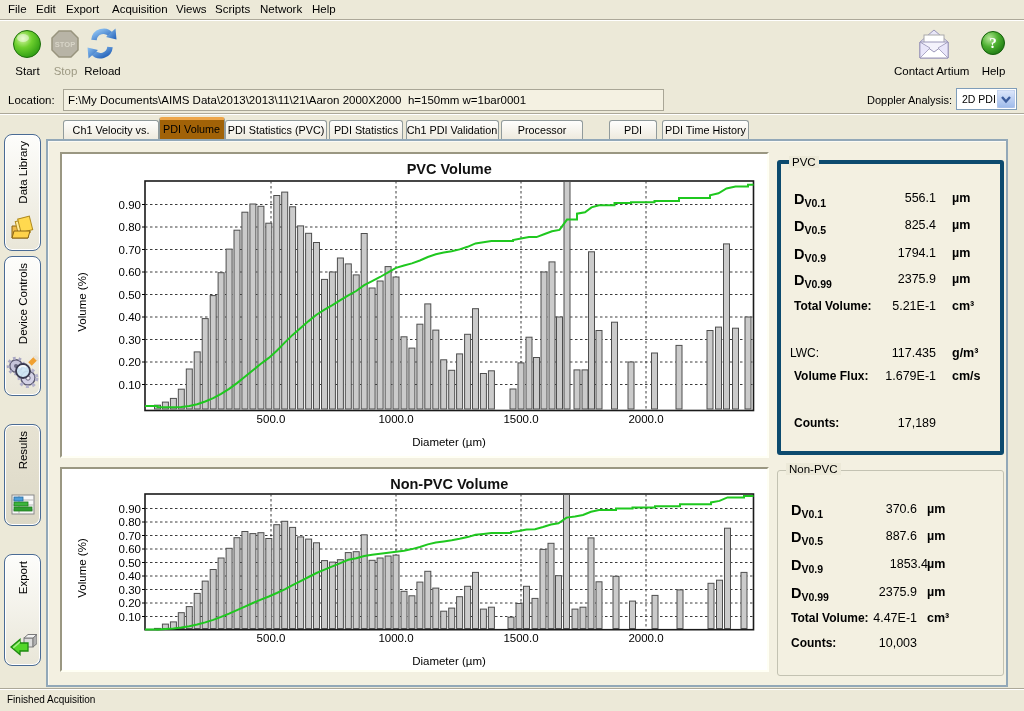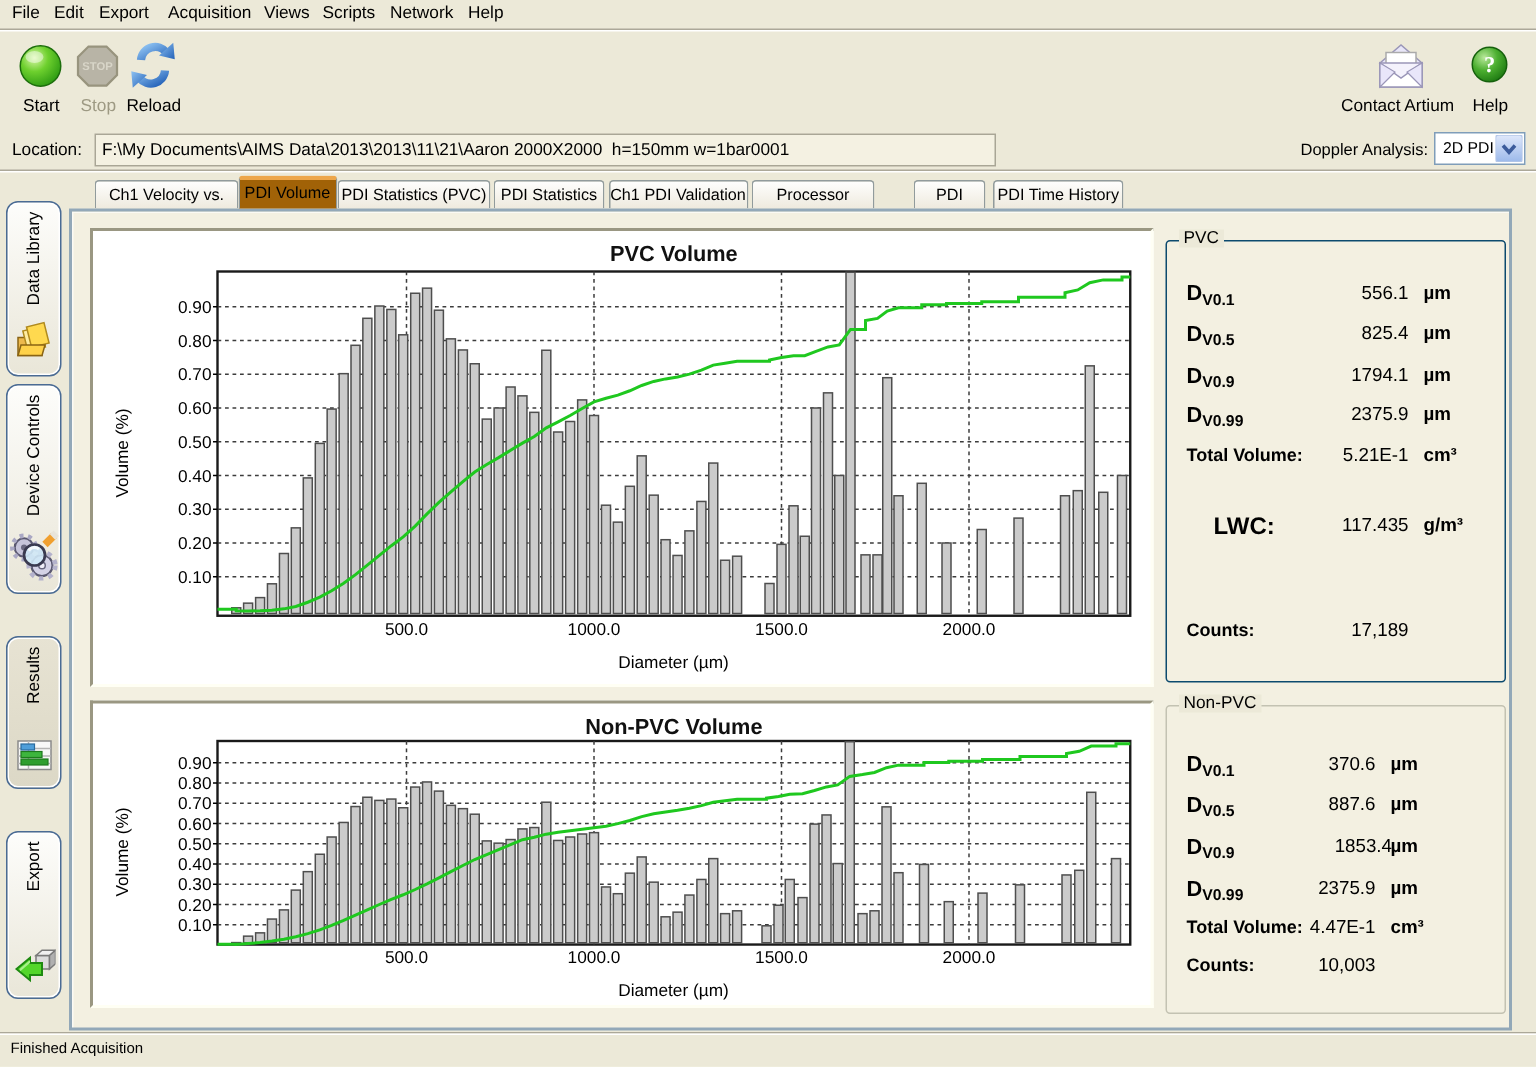--- a/index.html
+++ b/index.html
@@ -376,21 +376,21 @@
 <rect x="664.5" y="61.2" width="6.0" height="100.3" fill="#cbcbcb" stroke="#4e4e4e" stroke-width="1"></rect>
 <rect x="681.0" y="105.4" width="6.0" height="56.1" fill="#cbcbcb" stroke="#4e4e4e" stroke-width="1"></rect>
 <polyline points="85.0,162.5 97.5,162.5 97.5,162.6 105.4,162.0 113.4,161.4 121.3,160.4 129.3,159.2 137.2,157.5 145.2,155.4 153.2,152.9 161.1,149.9 169.1,146.6 177.0,143.1 184.9,139.6 192.9,136.0 200.9,132.6 208.8,129.5 216.8,126.0 224.7,122.3 232.6,118.2 240.6,114.1 248.6,110.0 256.5,106.0 264.5,102.7 272.4,99.4 280.4,96.1 288.3,92.8 296.2,91.2 304.2,89.1 312.1,87.8 320.1,86.8 328.1,85.8 336.0,84.8 344.0,83.8 351.9,82.1 359.9,80.0 367.8,77.4 375.8,75.5 383.7,74.4 391.7,73.2 399.6,71.8 407.6,70.1 415.5,67.8 423.4,66.9 431.4,65.9 451.0,65.9 451.0,65.1 459.0,64.0 466.5,62.5 475.0,62.2 483.0,60.0 491.0,57.6 498.5,56.3 506.5,50.6 515.0,49.4 523.0,48.0 531.0,44.8 539.0,43.1 556.0,43.1 556.0,41.4 572.5,41.4 572.5,40.5 595.0,40.5 595.0,39.3 620.0,39.3 620.0,37.3 651.0,37.3 651.0,35.4 659.5,33.9 667.5,30.4 684.0,30.4 684.0,28.9 693.5,28.9" fill="none" stroke="#1fc81f" stroke-width="2"></polyline>
 </svg>
 
 <div style="position:absolute;left:50px;top:296px;width:64px;height:12px;transform:rotate(-90deg);font-size:11.5px;text-align:center;white-space:nowrap">Volume (%)</div>
 <div style="position:absolute;left:50px;top:562px;width:64px;height:12px;transform:rotate(-90deg);font-size:11.5px;text-align:center;white-space:nowrap">Volume (%)</div>
 <div style="position:absolute;left:145px;top:436px;width:608px;text-align:center;font-size:11.5px">Diameter (µm)</div>
 <div style="position:absolute;left:145px;top:655px;width:608px;text-align:center;font-size:11.5px">Diameter (µm)</div>
 
-<div style="position:absolute;left:777px;top:160px;width:227px;height:295px;border:1px solid #0c4a6e;border-radius:3px">
+<div style="position:absolute;left:777px;top:160px;width:227px;height:295px;border:4px solid #0c4a6e;border-radius:3px">
     <span style="position:absolute;top:-8px;left:8px;background:#ece9d8;padding:0 3px;font-size:11.5px">PVC</span>
     <div style="position:absolute;top:27.0px;left:0;width:100%;height:19px;font-size:12.5px">
       <span style="position:absolute;left:13px;font-weight:bold;font-size:12px"><span style="font-size:14.5px;font-weight:bold">D</span><span style="font-size:10.5px;vertical-align:-3px;font-weight:bold">V0.1</span></span>
       <span style="position:absolute;right:64px">556.1</span>
       <span style="position:absolute;left:171px;font-weight:bold">µm</span>
     </div>
     <div style="position:absolute;top:54.0px;left:0;width:100%;height:19px;font-size:12.5px">
       <span style="position:absolute;left:13px;font-weight:bold;font-size:12px"><span style="font-size:14.5px;font-weight:bold">D</span><span style="font-size:10.5px;vertical-align:-3px;font-weight:bold">V0.5</span></span>
       <span style="position:absolute;right:64px">825.4</span>
       <span style="position:absolute;left:171px;font-weight:bold">µm</span>
@@ -404,23 +404,28 @@
       <span style="position:absolute;left:13px;font-weight:bold;font-size:12px"><span style="font-size:14.5px;font-weight:bold">D</span><span style="font-size:10.5px;vertical-align:-3px;font-weight:bold">V0.99</span></span>
       <span style="position:absolute;right:64px">2375.9</span>
       <span style="position:absolute;left:171px;font-weight:bold">µm</span>
     </div>
     <div style="position:absolute;top:135.0px;left:0;width:100%;height:19px;font-size:12.5px">
       <span style="position:absolute;left:13px;font-weight:bold;font-size:12px">Total Volume:</span>
       <span style="position:absolute;right:64px">5.21E-1</span>
       <span style="position:absolute;left:171px;font-weight:bold">cm³</span>
     </div>
     <div style="position:absolute;top:181.5px;left:0;width:100%;height:19px;font-size:12.5px">
-      <span style="position:absolute;left:31px;font-weight:bold;font-size:16px">LWC:</span>
+      <span style="position:absolute;left:9px;font-weight:normal;font-size:12px">LWC:</span>
       <span style="position:absolute;right:64px">117.435</span>
       <span style="position:absolute;left:171px;font-weight:bold">g/m³</span>
+    </div>
+    <div style="position:absolute;top:204.5px;left:0;width:100%;height:19px;font-size:12.5px">
+      <span style="position:absolute;left:13px;font-weight:bold;font-size:12px">Volume Flux:</span>
+      <span style="position:absolute;right:64px">1.679E-1</span>
+      <span style="position:absolute;left:171px;font-weight:bold">cm/s</span>
     </div>
     <div style="position:absolute;top:252.0px;left:0;width:100%;height:19px;font-size:12.5px">
       <span style="position:absolute;left:13px;font-weight:bold;font-size:12px">Counts:</span>
       <span style="position:absolute;right:64px">17,189</span>
       <span style="position:absolute;left:171px;font-weight:bold"></span>
     </div>
   </div>
 <div style="position:absolute;left:777px;top:470px;width:227px;height:206px;border:1px solid #c3c2b2;border-radius:3px">
     <span style="position:absolute;top:-8px;left:8px;background:#ece9d8;padding:0 3px;font-size:11.5px">Non-PVC</span>
     <div style="position:absolute;top:30.5px;left:0;width:100%;height:19px;font-size:12.5px">

